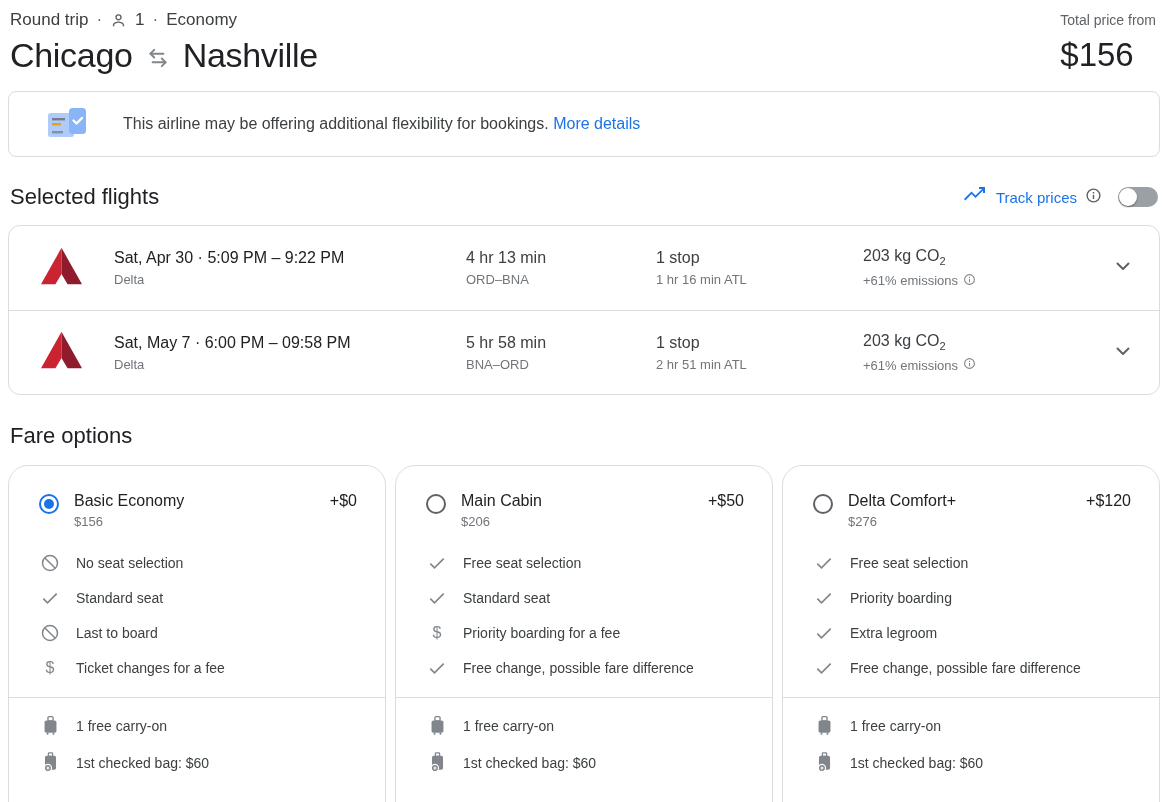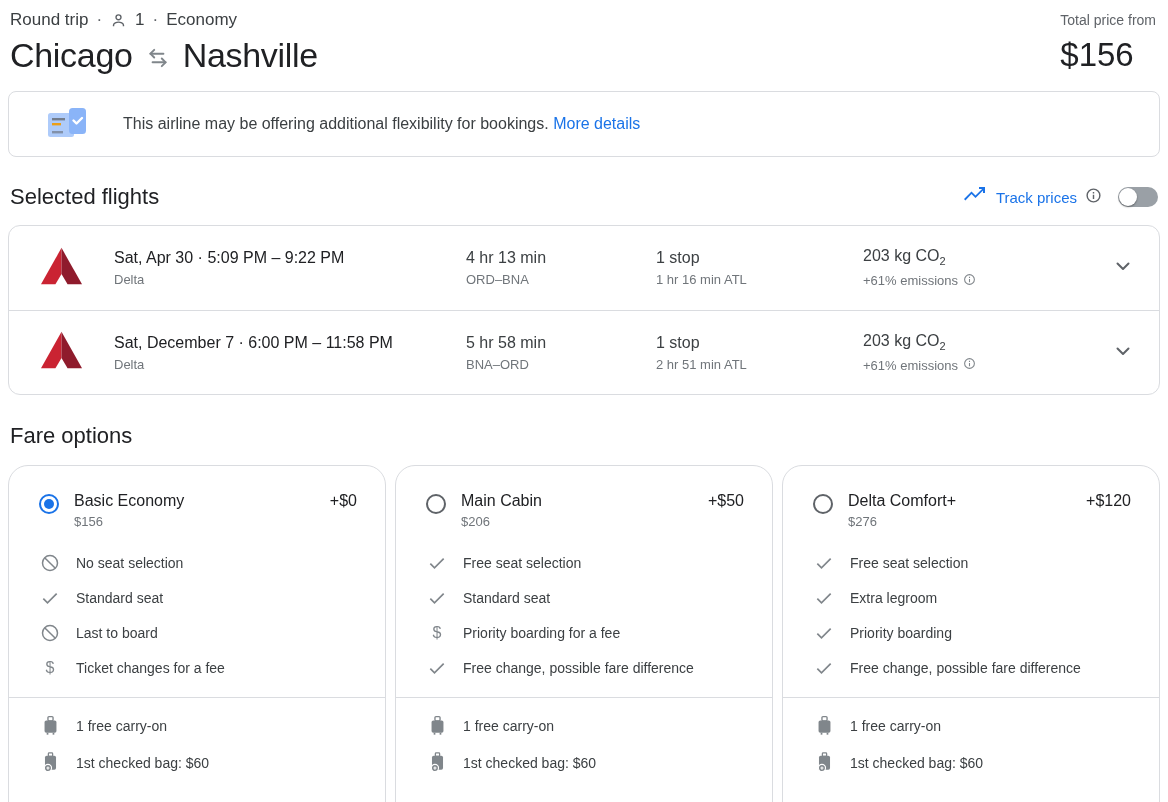--- a/index.html
+++ b/index.html
@@ -196,21 +196,21 @@
   </div>
 
   <div class="flight-row">
     <div class="f-logo">
       <svg width="45" height="41" viewBox="0 0 48 44">
         <polygon points="24,2 2,41 17.5,41 24,30" fill="#ca2332"></polygon>
         <polygon points="24,2 24,30 30.5,41 46,41" fill="#8f1b2c"></polygon>
       </svg>
     </div>
     <div class="f-main">
-      <div class="l1">Sat, December 7  ·  6:00 PM – 11:58 PM</div>
+      <div class="l1">Sat, May 7  ·  6:00 PM – 09:58 PM</div>
       <div class="l2">Delta</div>
     </div>
     <div class="f-dur">
       <div class="l1n">5 hr 58 min</div>
       <div class="l2">BNA–ORD</div>
     </div>
     <div class="f-stop">
       <div class="l1n">1 stop</div>
       <div class="l2">2 hr 51 min ATL</div>
     </div>
@@ -450,34 +450,34 @@
   <div class="feat-row">
     <span class="feat-ic">
 
       <span class="ic show">
         <svg width="20" height="20" viewBox="0 0 24 24">
                   <path fill="none" stroke="#80868b" stroke-width="2" d="M4 12.8l5 5L20 6.8"></path>
                 </svg>
       </span>
 
     </span>
+    <span class="feat-label">Priority boarding</span>
+  </div>
+
+  <div class="feat-row">
+    <span class="feat-ic">
+
+      <span class="ic show">
+        <svg width="20" height="20" viewBox="0 0 24 24">
+                  <path fill="none" stroke="#80868b" stroke-width="2" d="M4 12.8l5 5L20 6.8"></path>
+                </svg>
+      </span>
+
+    </span>
     <span class="feat-label">Extra legroom</span>
-  </div>
-
-  <div class="feat-row">
-    <span class="feat-ic">
-
-      <span class="ic show">
-        <svg width="20" height="20" viewBox="0 0 24 24">
-                  <path fill="none" stroke="#80868b" stroke-width="2" d="M4 12.8l5 5L20 6.8"></path>
-                </svg>
-      </span>
-
-    </span>
-    <span class="feat-label">Priority boarding</span>
   </div>
 
   <div class="feat-row">
     <span class="feat-ic">
 
       <span class="ic show">
         <svg width="20" height="20" viewBox="0 0 24 24">
                   <path fill="none" stroke="#80868b" stroke-width="2" d="M4 12.8l5 5L20 6.8"></path>
                 </svg>
       </span>

